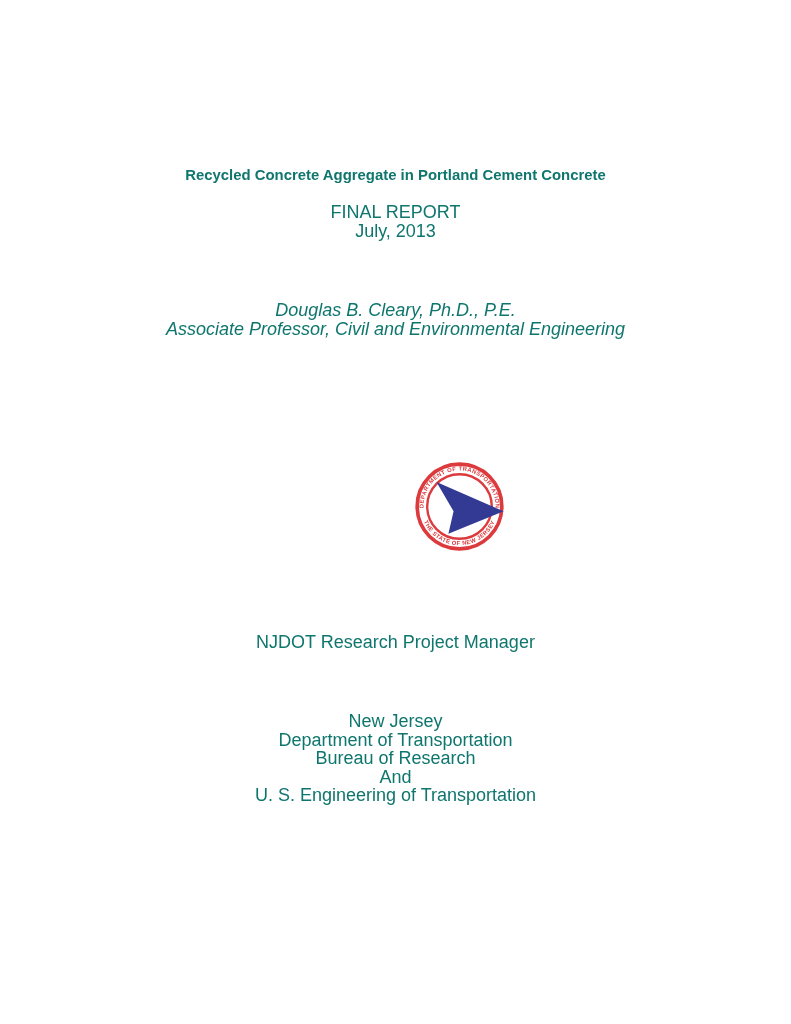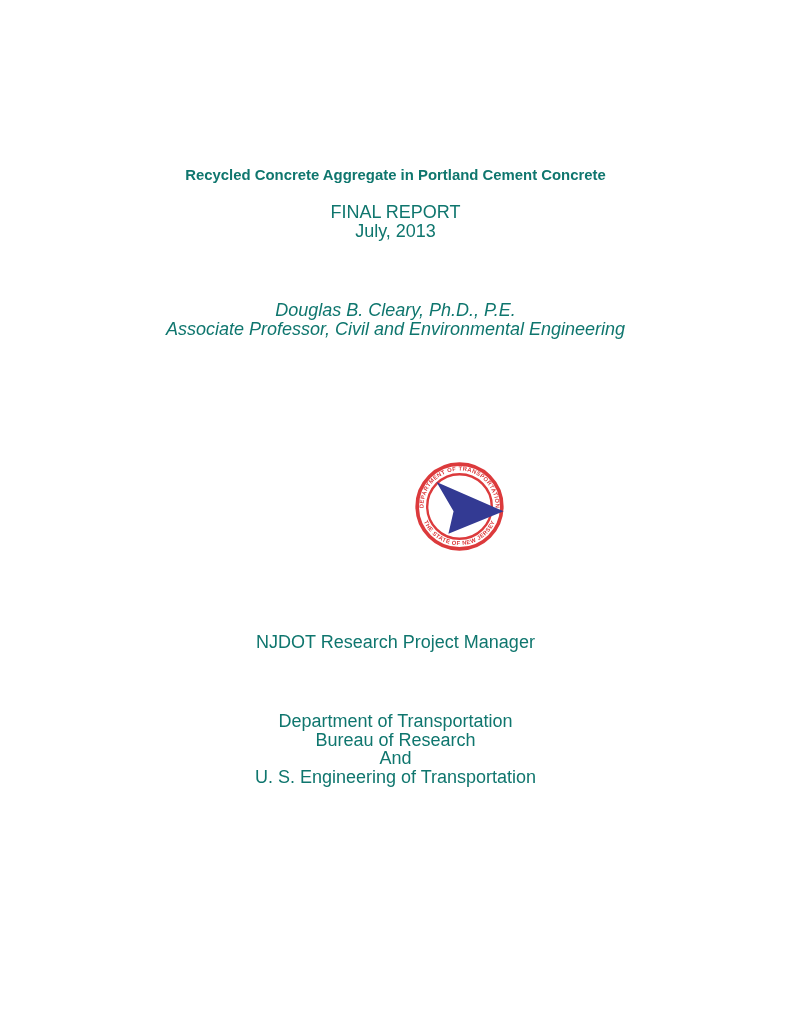--- a/index.html
+++ b/index.html
@@ -78,19 +78,20 @@
       <textPath href="#arcBot" startOffset="50%" text-anchor="middle">THE STATE OF NEW JERSEY</textPath>
     </text>
     <polygon points="24.7,23 98.5,55.3 37.8,80 43.5,55.3" fill="#333a93"></polygon>
   </svg>
 
   <div class="center-block manager-block">
     <div>NJDOT Research Project Manager</div>
   </div>
 
   <div class="center-block coop-block">
+    <div>New Jersey</div>
     <div>Department of Transportation</div>
     <div>Bureau of Research</div>
     <div>And</div>
     <div>U. S. Engineering of Transportation</div>
   </div>
 
 </div>
 
 </body></html>

